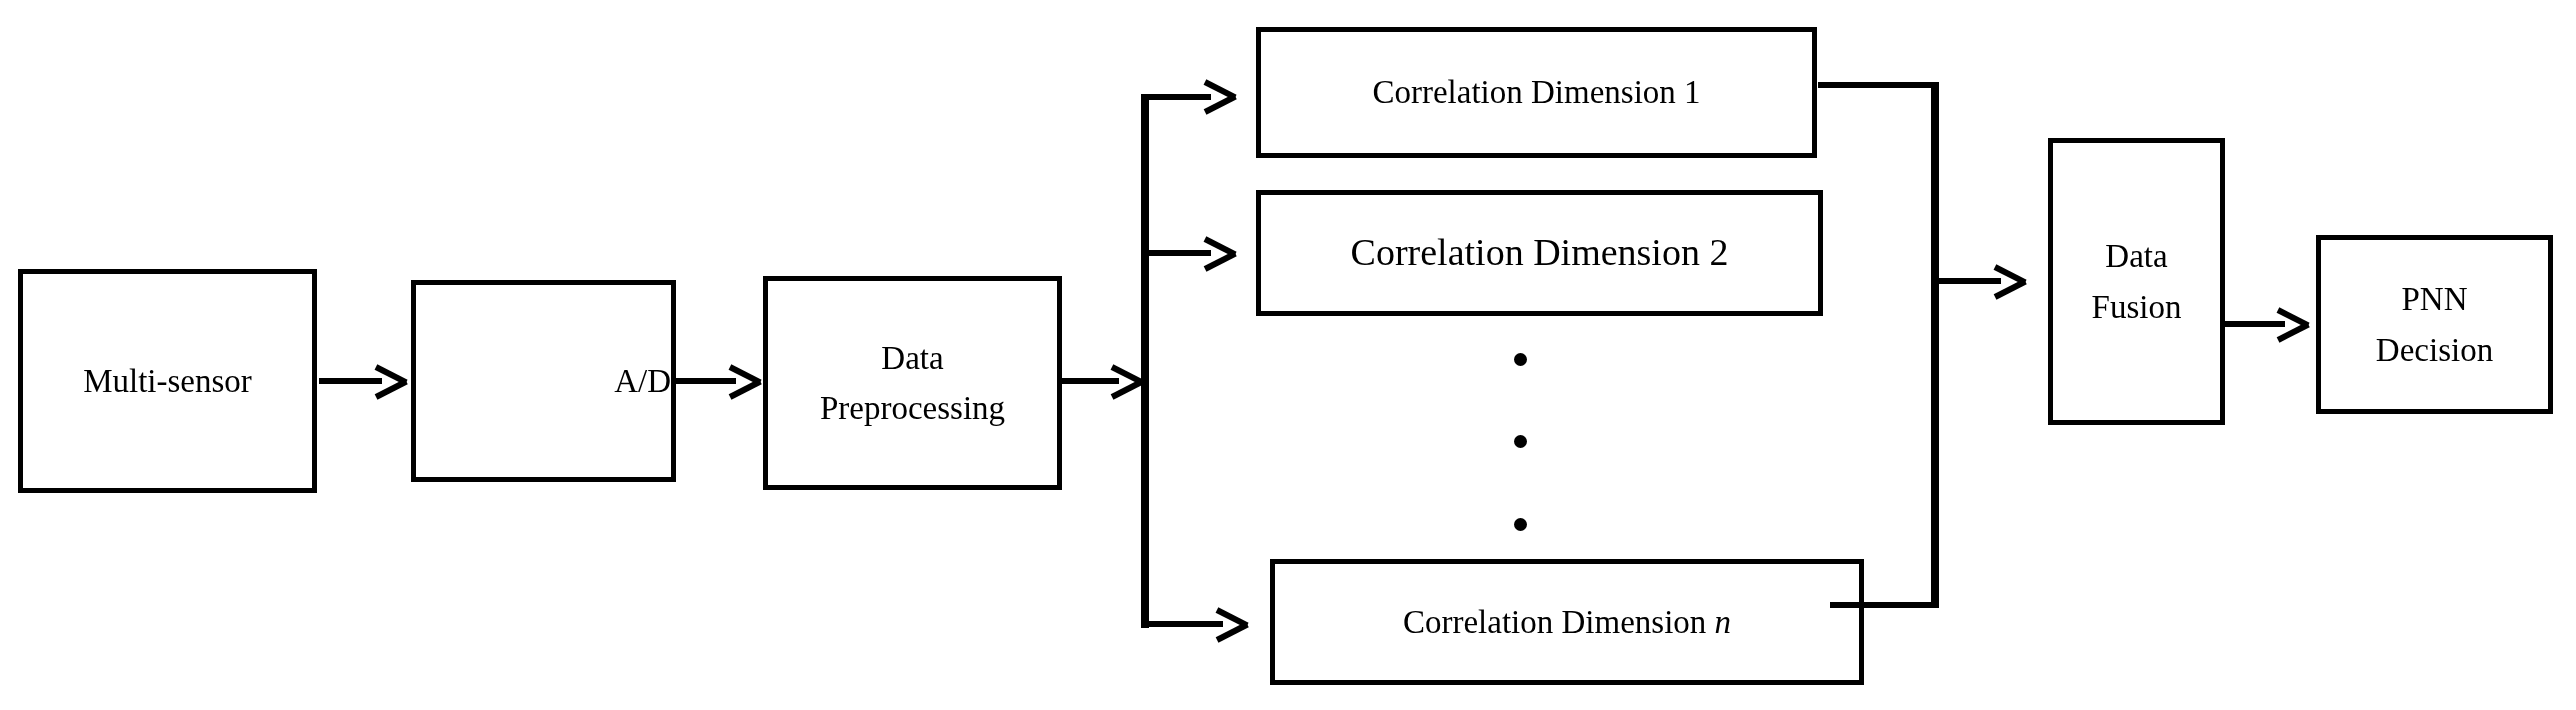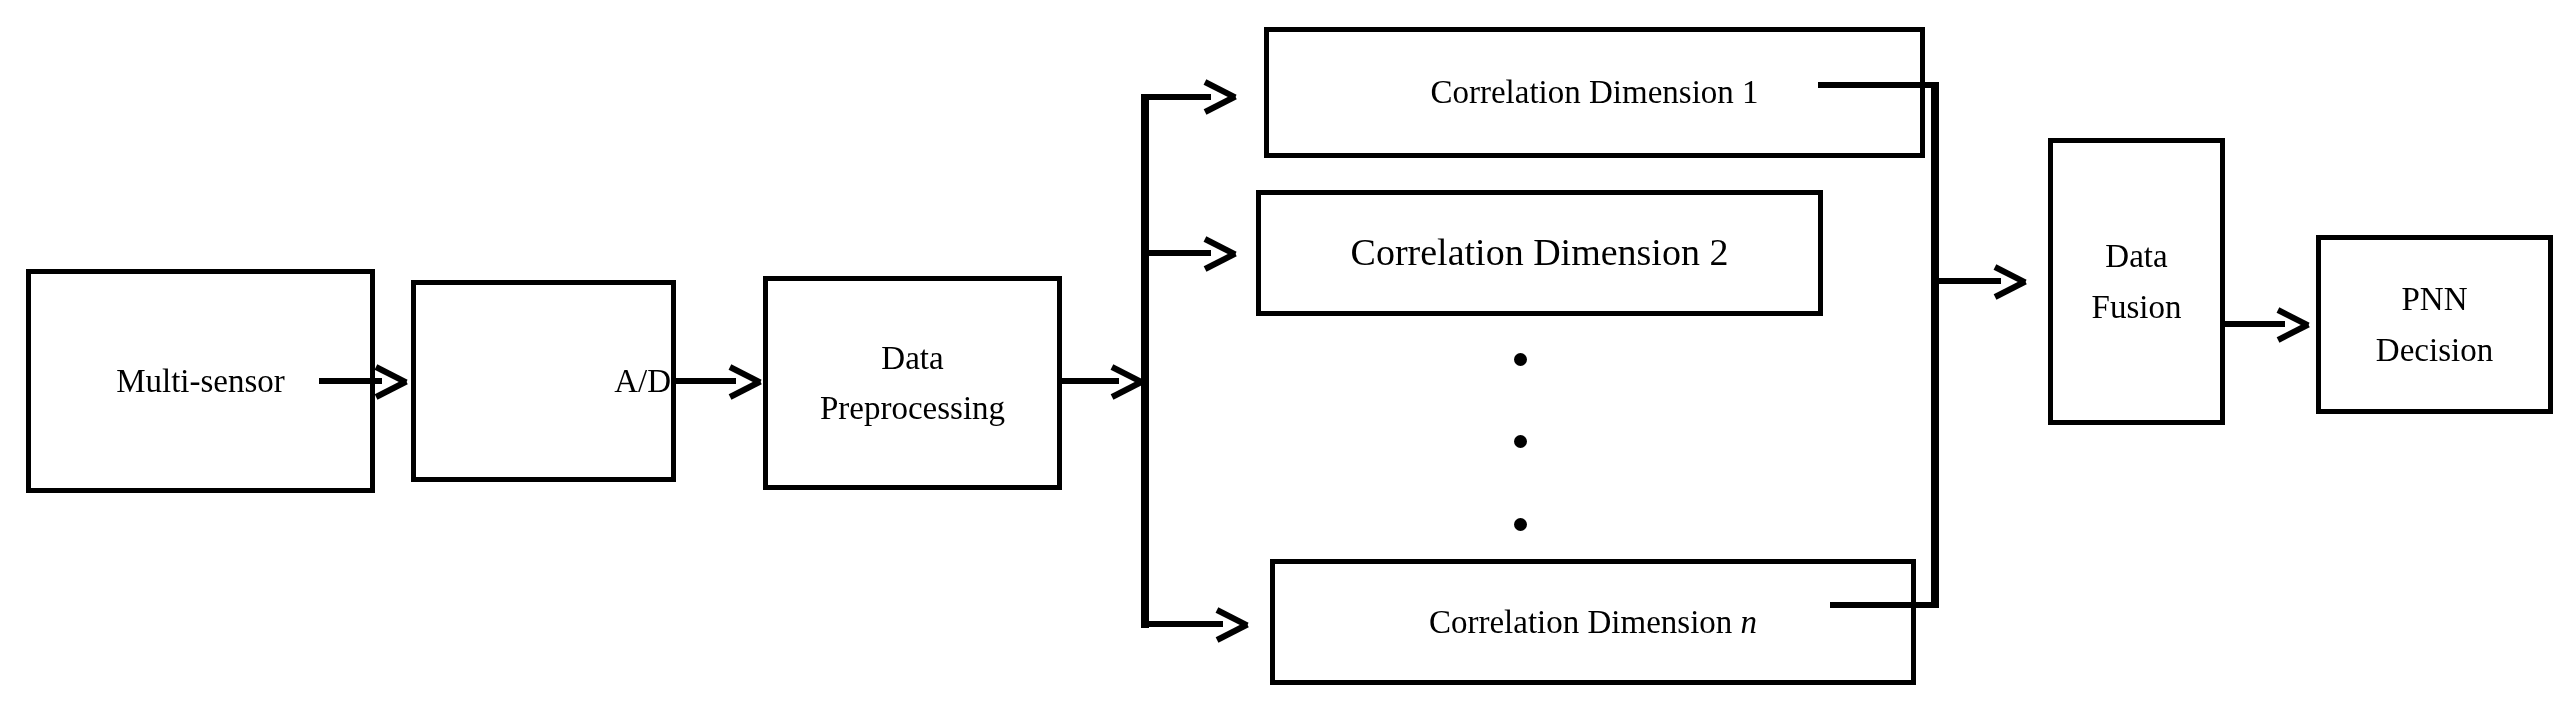--- a/index.html
+++ b/index.html
@@ -30,26 +30,26 @@
     text-align: center;
     color: #000000;
     font-family: "Liberation Serif", "DejaVu Serif", serif;
     line-height: 1.52;
     white-space: nowrap;
   }
   .node .line {
     display: block;
   }
   
-  #node-multi-sensor   { left: 26px;   top: 269px;  width: 349px; height: 224px; font-size: 33px; }
+  #node-multi-sensor   { left: 18px;   top: 269px;  width: 299px; height: 224px; font-size: 33px; }
   #node-ad             { left: 411px;  top: 280px;  width: 265px; height: 202px; font-size: 33px; align-items: flex-end; }
   #node-preprocessing  { left: 763px; top: 276px;  width: 299px; height: 214px; font-size: 33px; }
-  #node-cd1            { left: 1256px; top: 27px;   width: 661px; height: 131px; font-size: 33px; margin-left: 8px; }
+  #node-cd1            { left: 1256px; top: 27px;   width: 561px; height: 131px; font-size: 33px; }
   #node-cd2            { left: 1256px; top: 190px;  width: 567px; height: 126px; font-size: 38px; }
-  #node-cdn            { left: 1270px; top: 559px;  width: 646px; height: 126px; font-size: 33px; }
+  #node-cdn            { left: 1270px; top: 559px;  width: 594px; height: 126px; font-size: 33px; }
   #node-data-fusion    { left: 2048px; top: 138px;  width: 177px; height: 287px; font-size: 33px; }
   #node-pnn-decision   { left: 2316px; top: 235px;  width: 237px; height: 179px; font-size: 33px; }
 
   
   .hline, .vline {
     position: absolute;
     background: #000000;
   }
   .hline { height: 6.3px; }
   .vline { width: 7.6px; }

